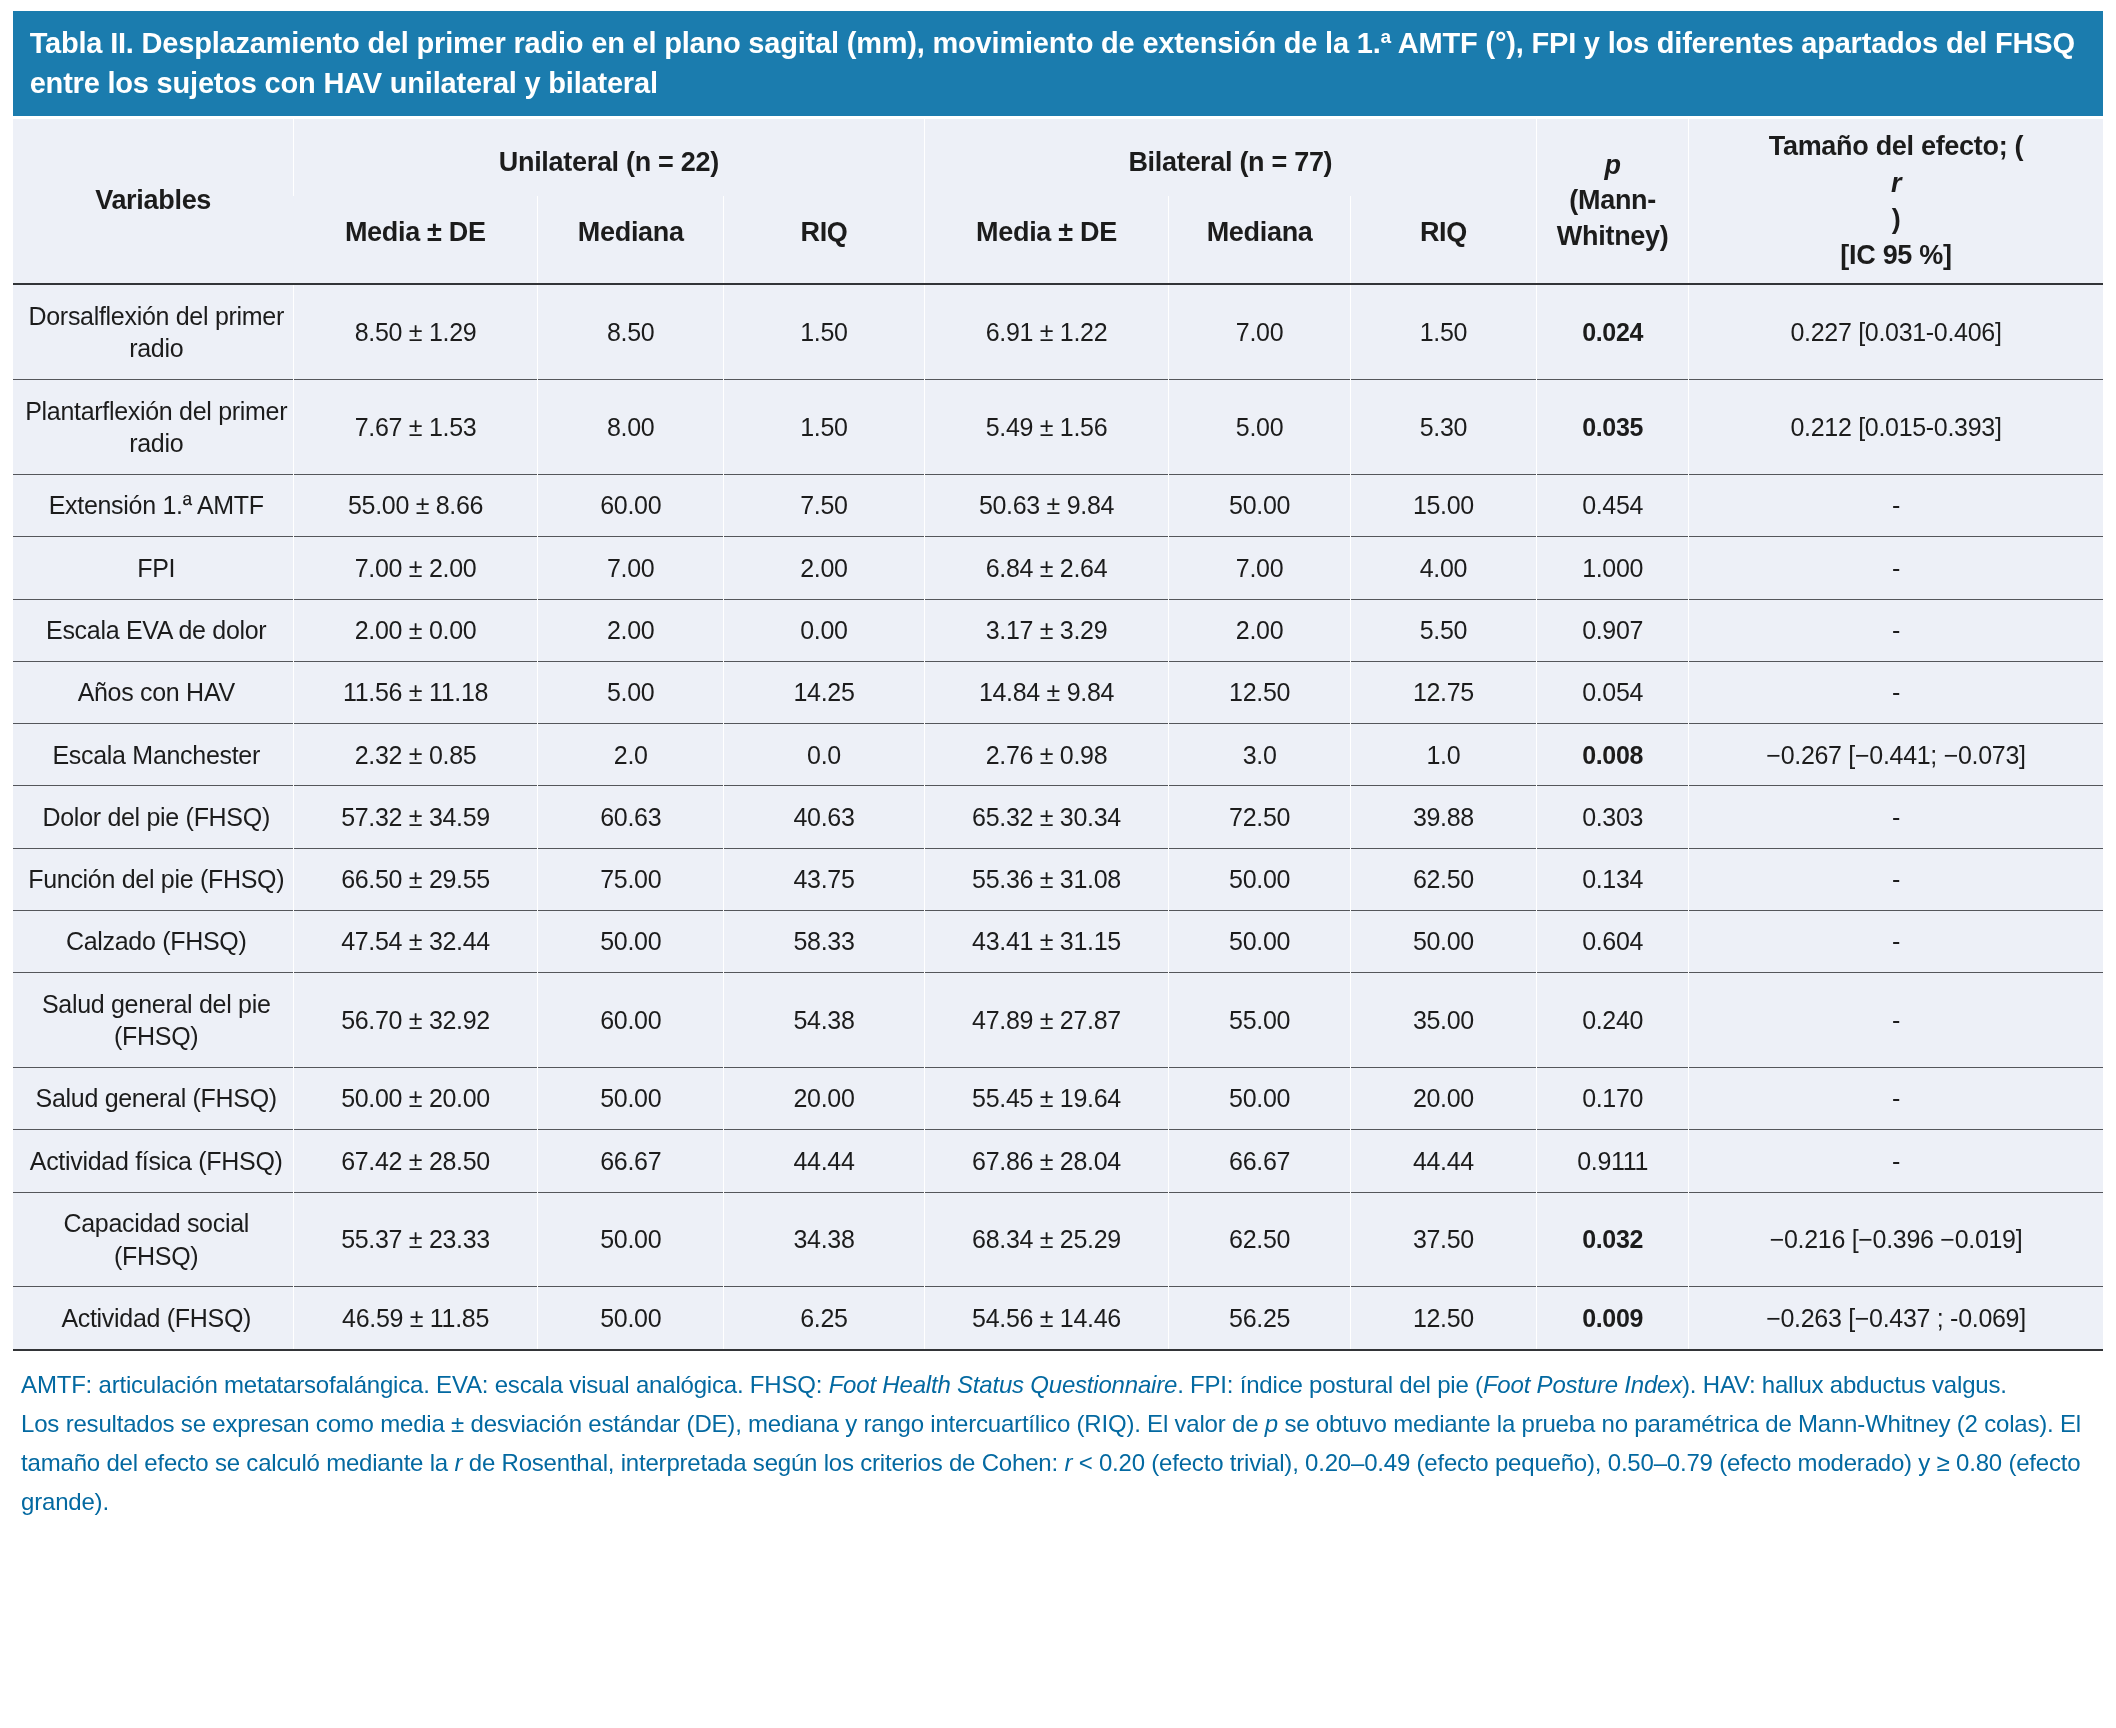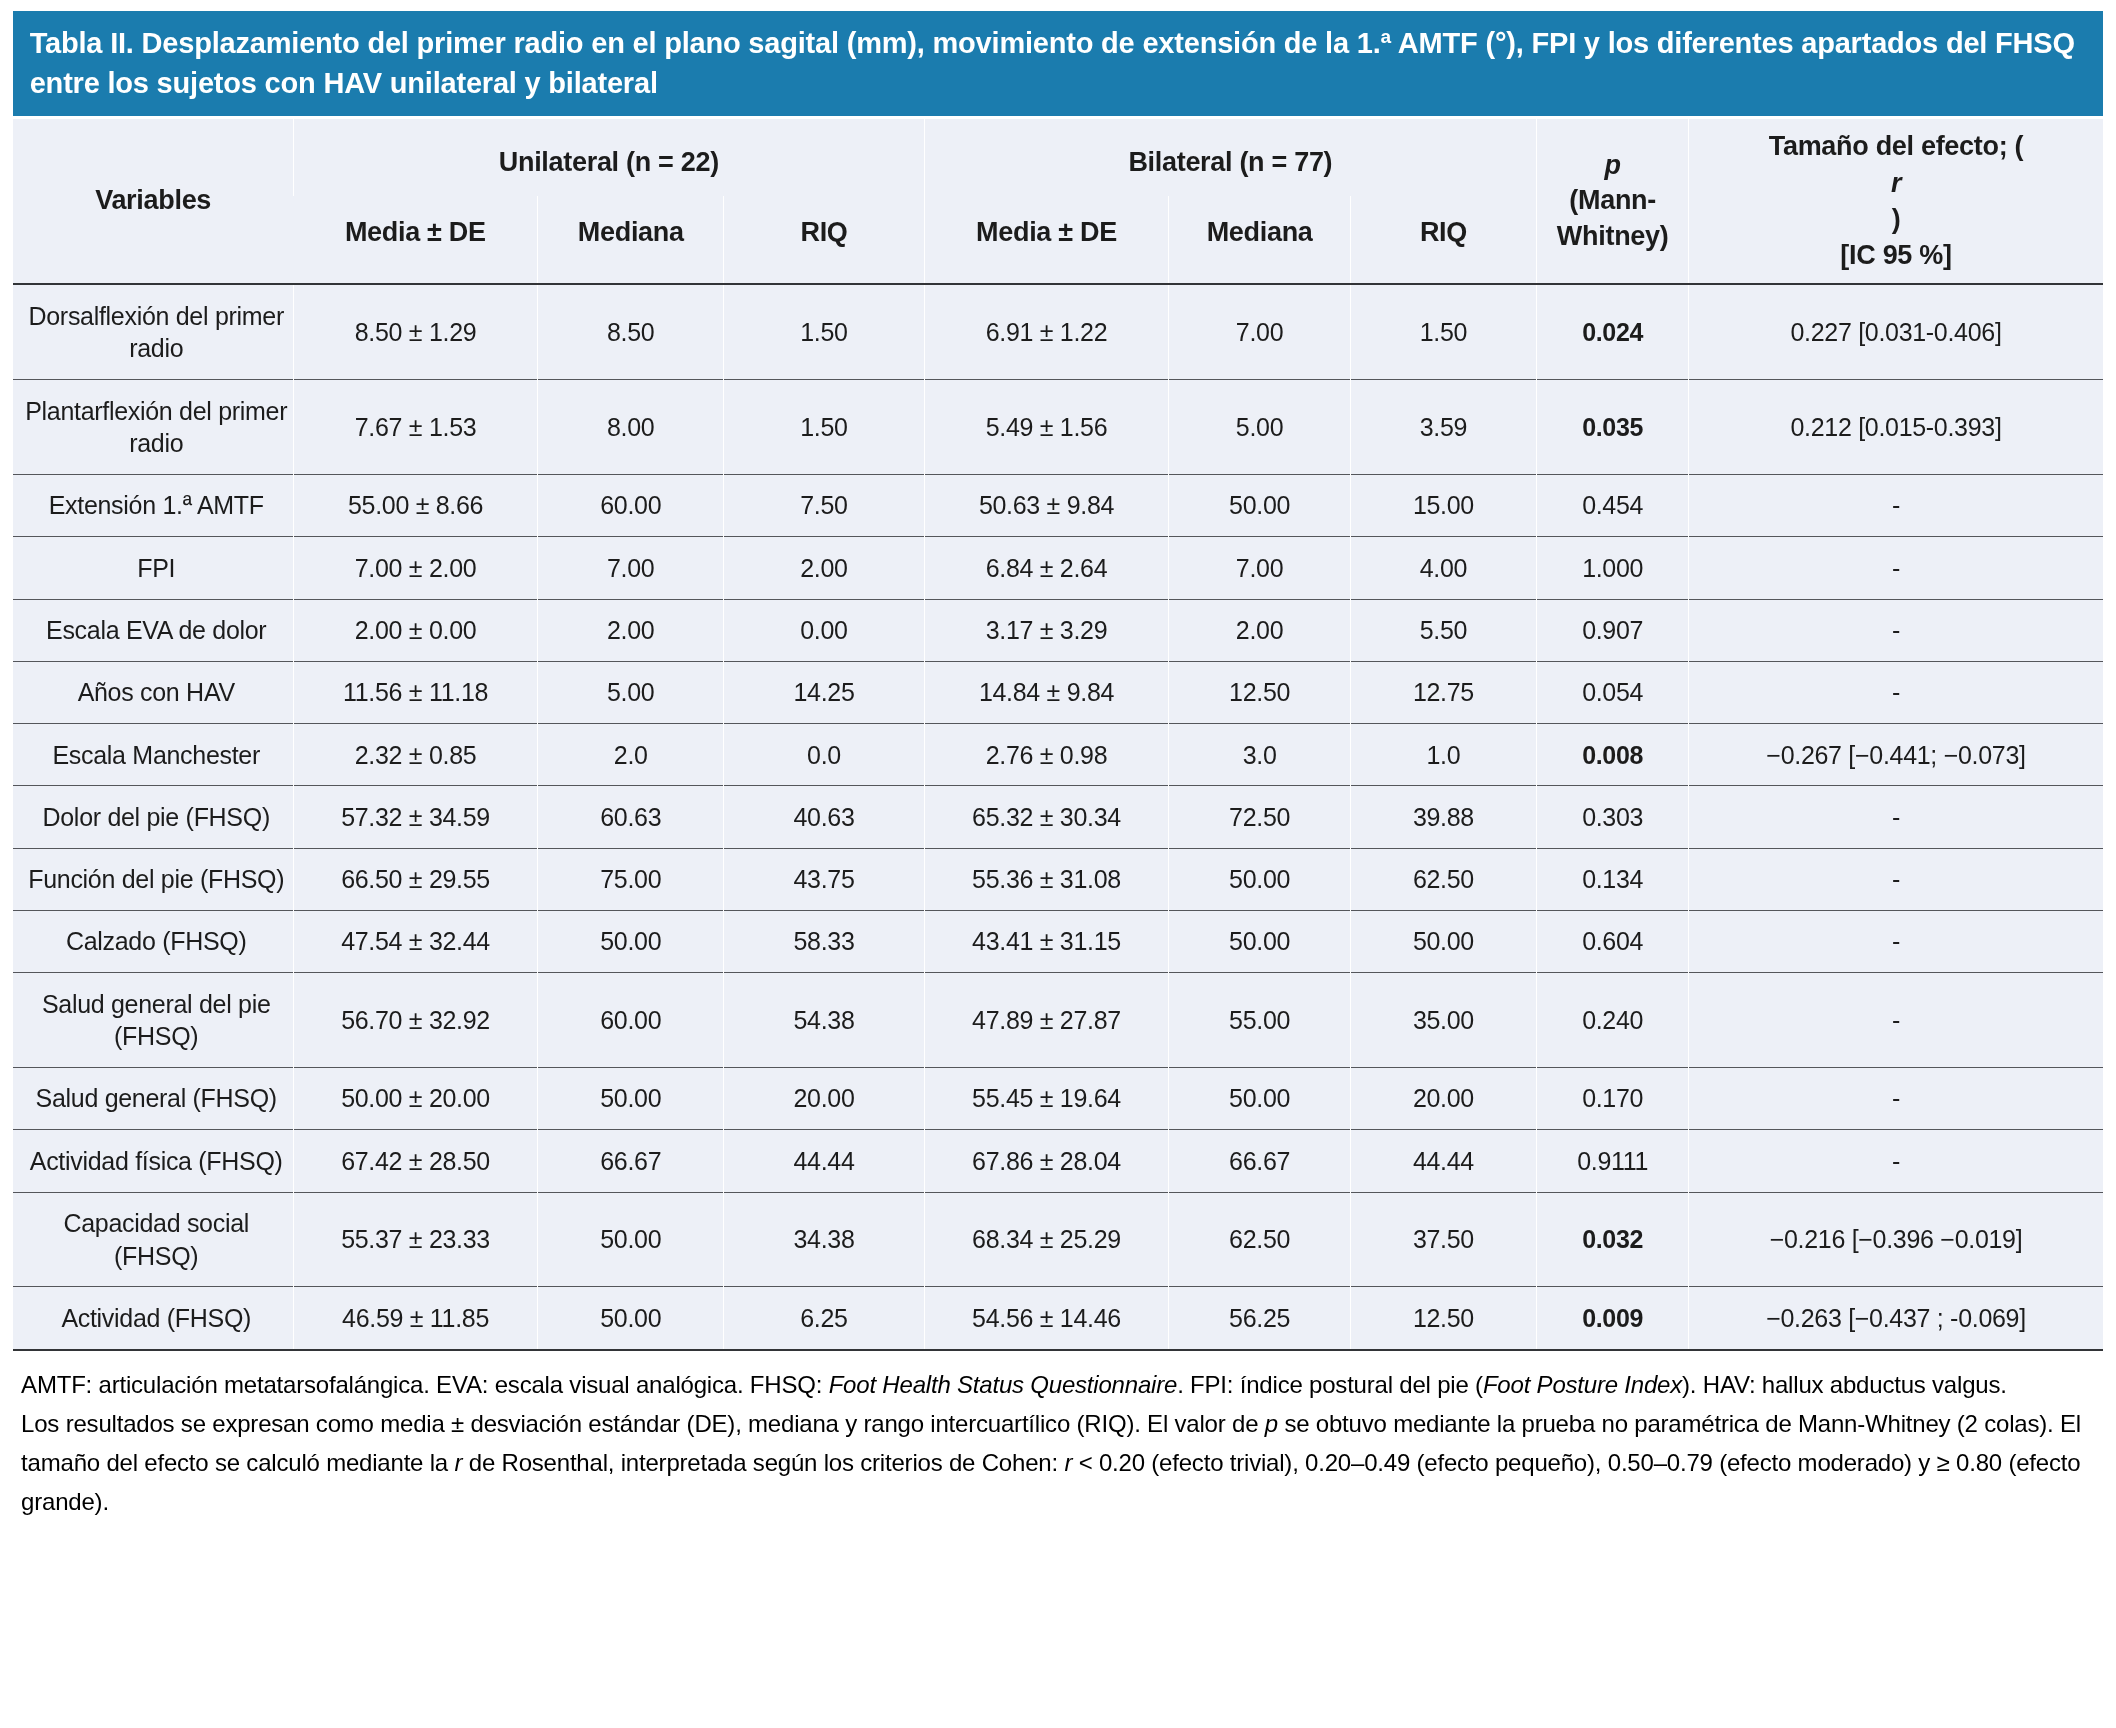--- a/index.html
+++ b/index.html
@@ -43,21 +43,21 @@
   tbody td{
     font-size:25px;font-weight:400;
     border-top:1.9px solid var(--line);
     padding:14.4px 5.8px;line-height:1.3;
   }
   tbody tr:last-child td{border-bottom:2.9px solid var(--line-strong);}
   tbody td.bold{font-weight:700;}
   tbody td.label-cell{padding-left:10px;padding-right:3.8px;}
   .footnotes{margin-top:15.4px;padding:0 5.8px 0 7.7px;}
   .footnotes p{
-    font-size:24px;line-height:1.62;color:#000000;letter-spacing:-0.2px;
+    font-size:24px;line-height:1.62;color:#0369a1;letter-spacing:-0.2px;
   }
   .footnotes i{font-style:italic;}
 </style>
 </head>
 <body>
 
 <div class="page">
 
   <div class="title-band">Tabla II. Desplazamiento del primer radio en el plano sagital (mm), movimiento de extensión de la 1.ª AMTF (°), FPI y los diferentes apartados del FHSQ entre los sujetos con HAV unilateral y bilateral</div>
 
@@ -109,21 +109,21 @@
           <td class="num-cell p-cell bold">0.024</td>
           <td class="num-cell effect-cell">0.227 [0.031-0.406]</td>
         </tr>
         <tr>
           <td class="label-cell">Plantarflexión del primer radio</td>
           <td class="num-cell">7.67 ± 1.53</td>
           <td class="num-cell">8.00</td>
           <td class="num-cell">1.50</td>
           <td class="num-cell">5.49 ± 1.56</td>
           <td class="num-cell">5.00</td>
-          <td class="num-cell">3.59</td>
+          <td class="num-cell">5.30</td>
           <td class="num-cell p-cell bold">0.035</td>
           <td class="num-cell effect-cell">0.212 [0.015-0.393]</td>
         </tr>
         <tr>
           <td class="label-cell">Extensión 1.ª AMTF</td>
           <td class="num-cell">55.00 ± 8.66</td>
           <td class="num-cell">60.00</td>
           <td class="num-cell">7.50</td>
           <td class="num-cell">50.63 ± 9.84</td>
           <td class="num-cell">50.00</td>

